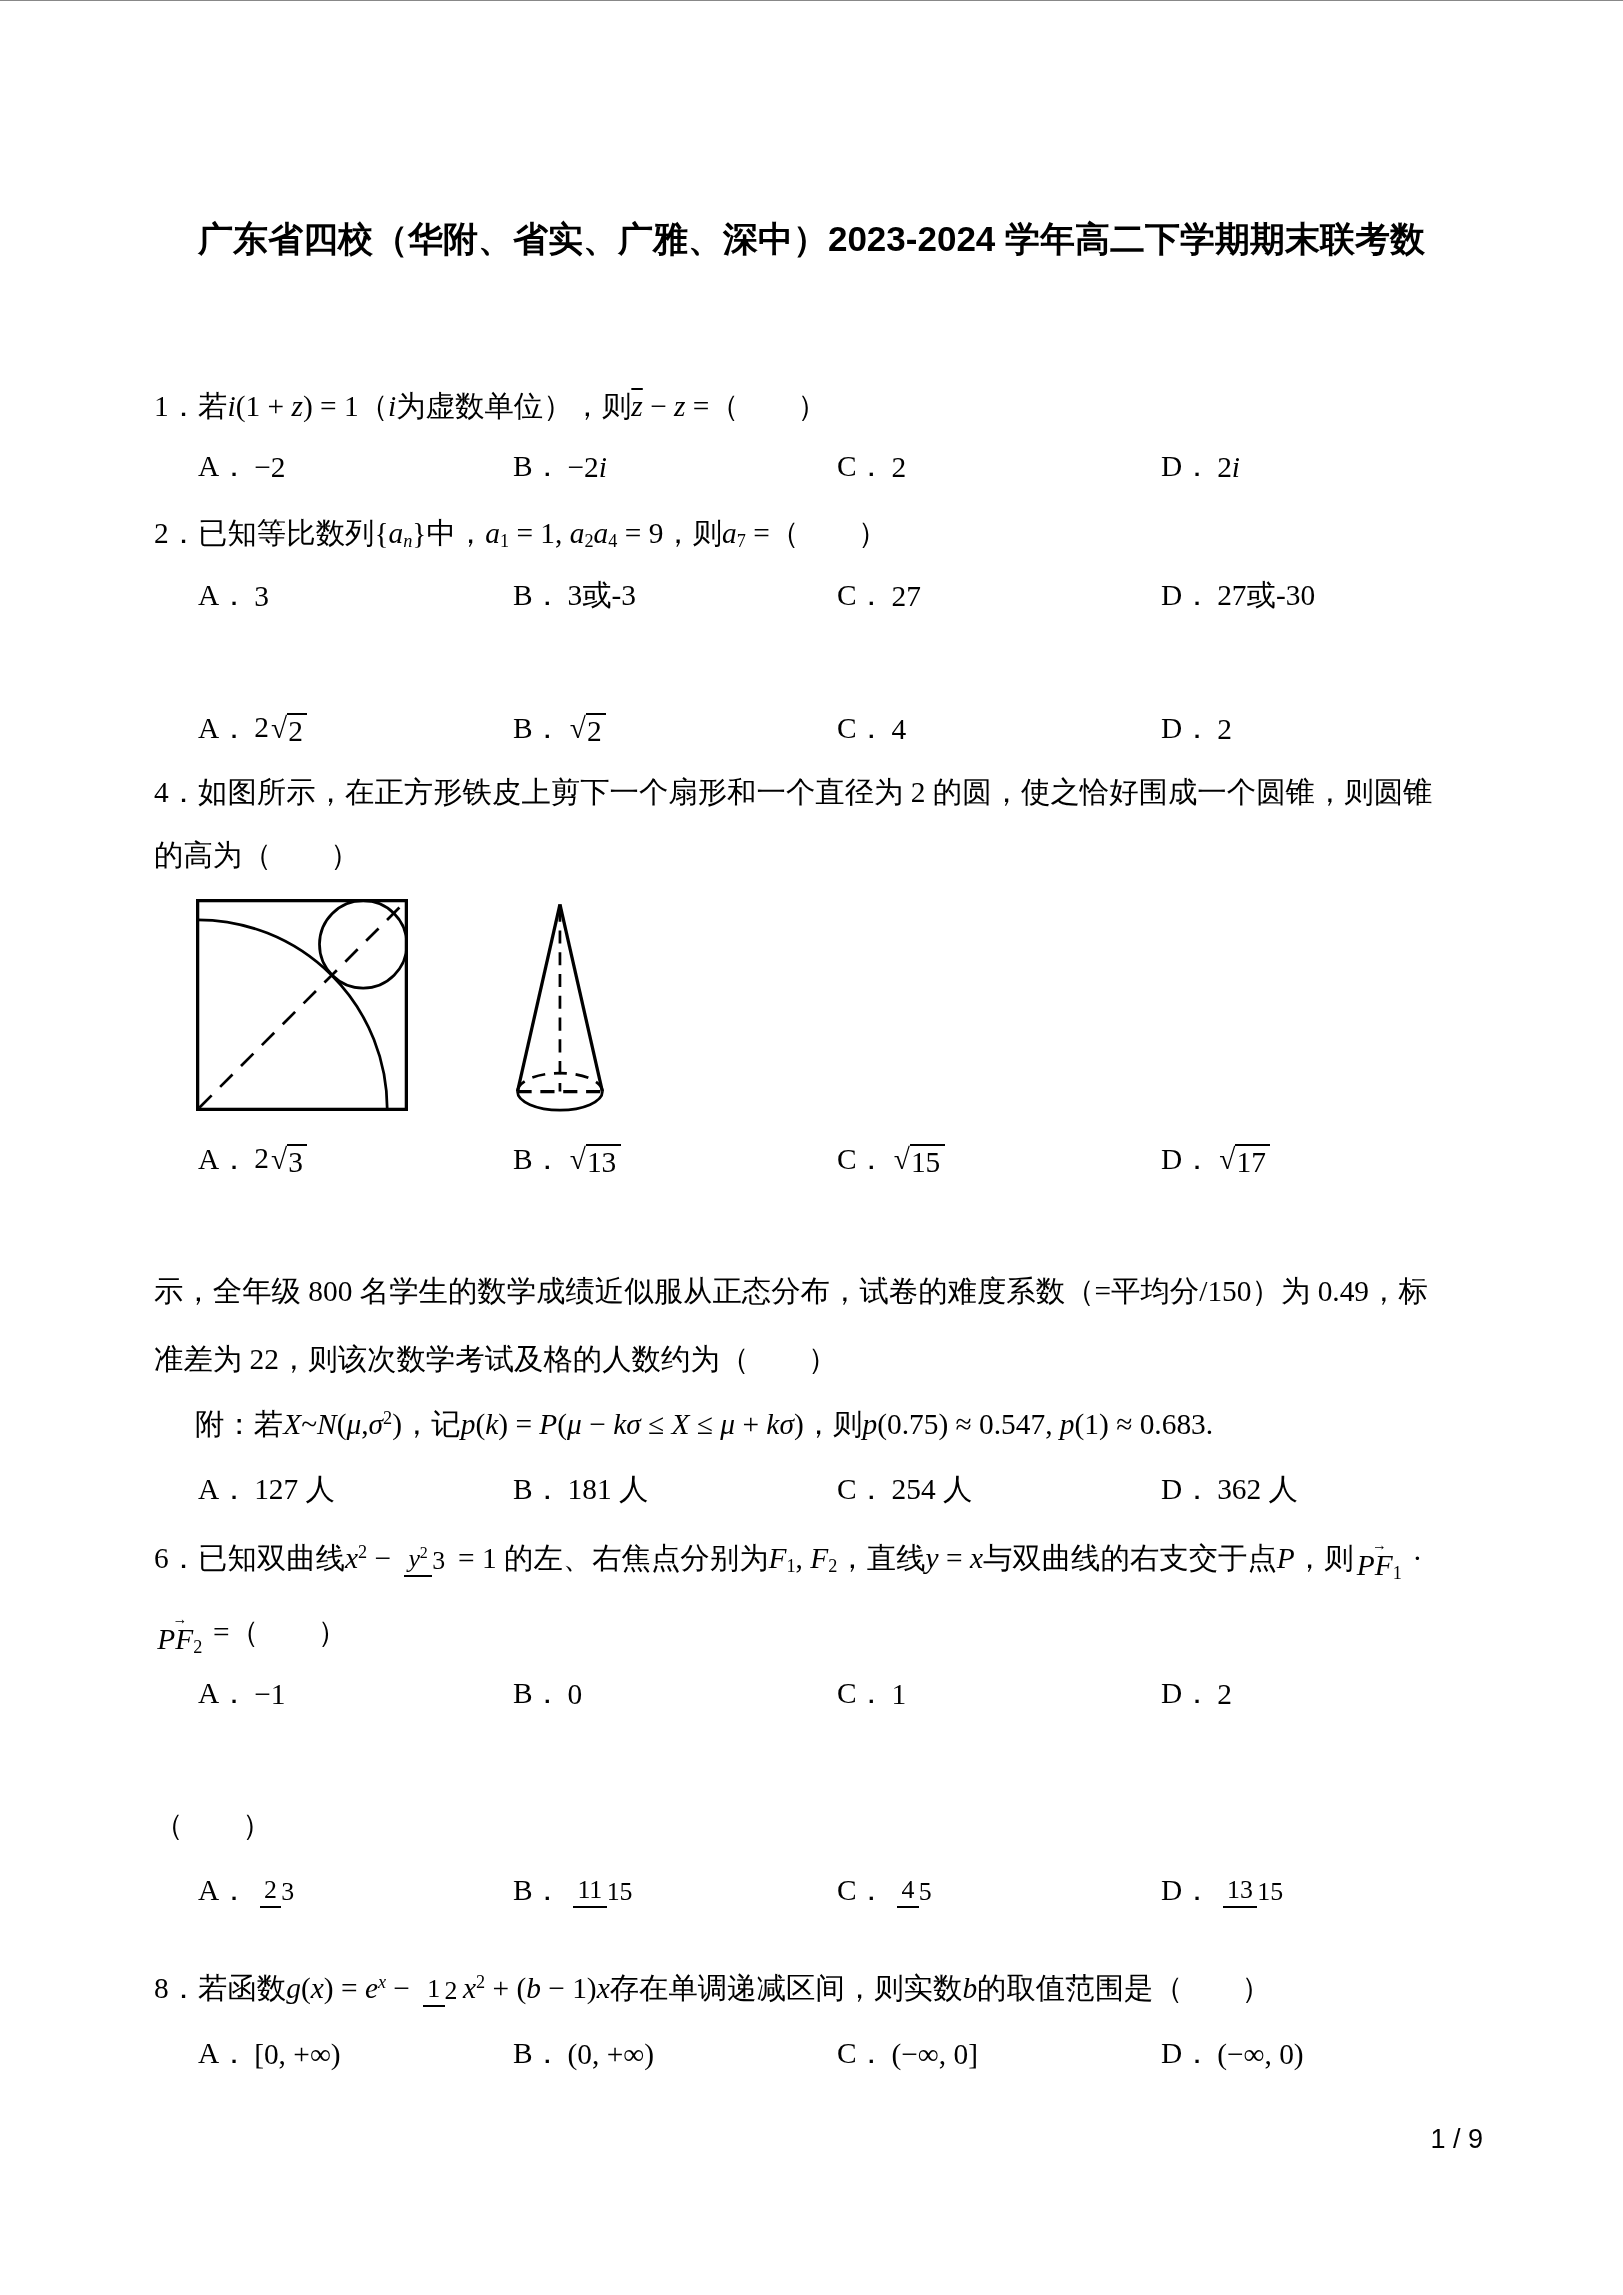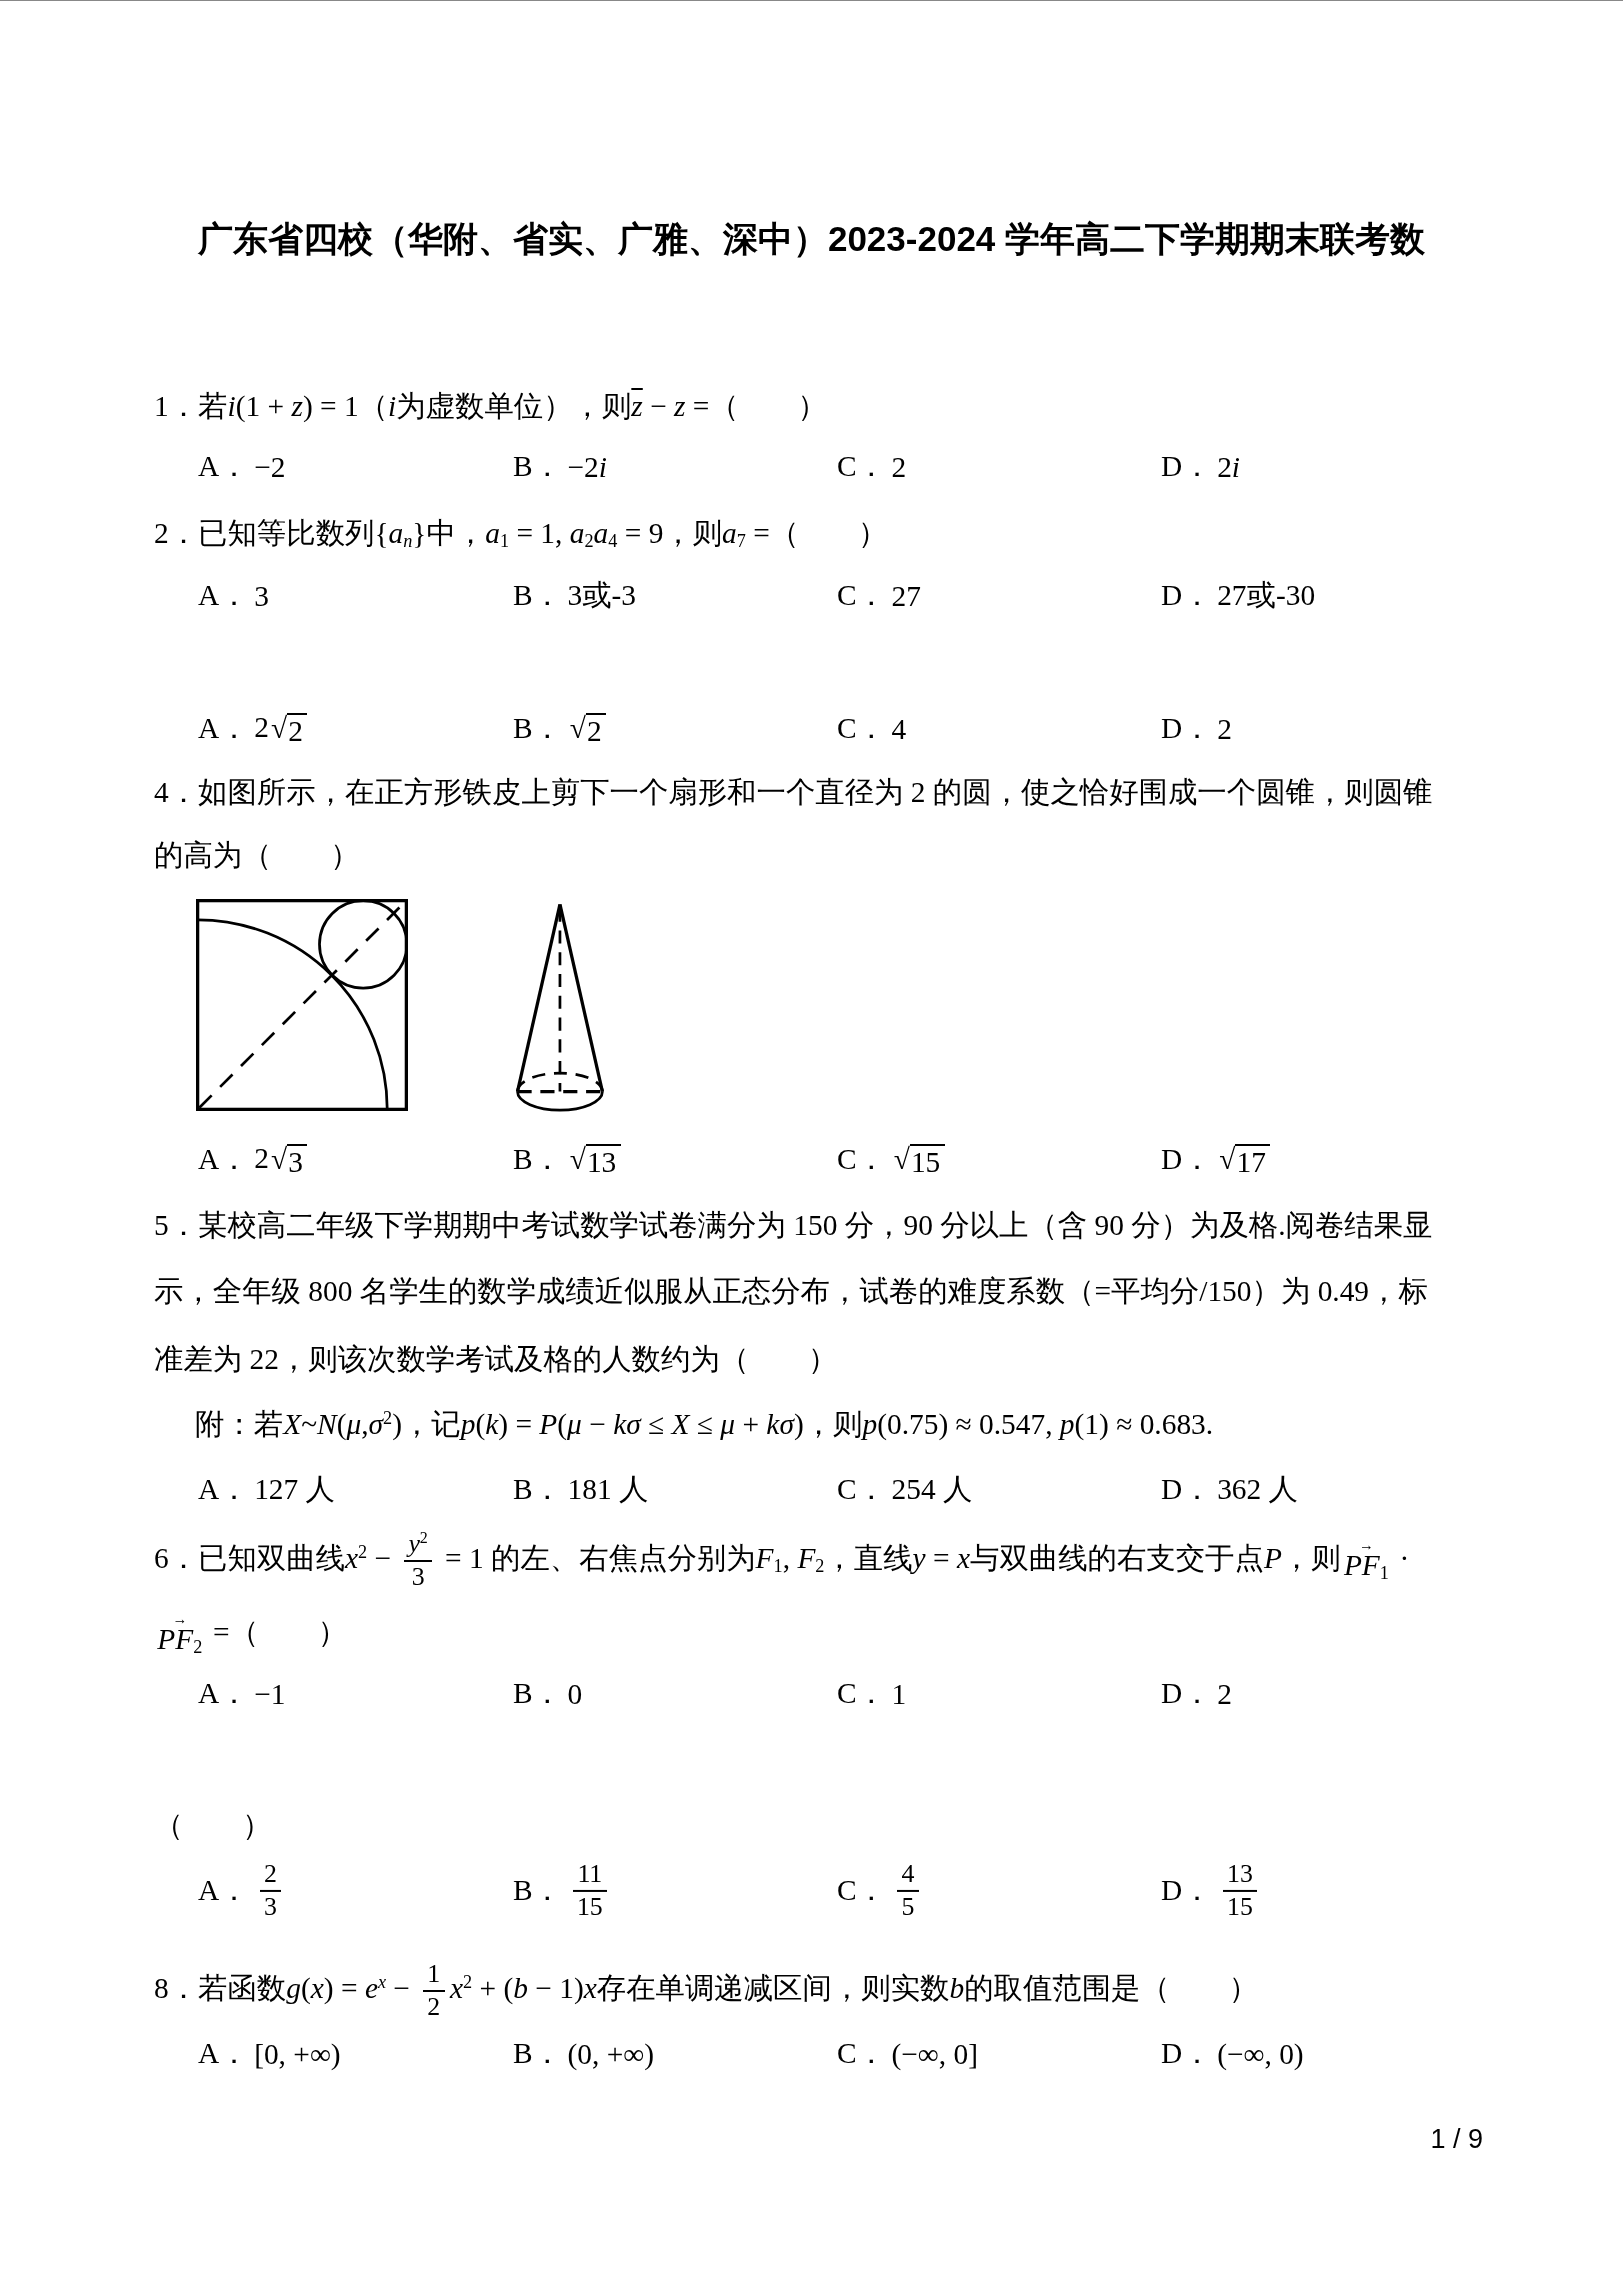--- a/index.html
+++ b/index.html
@@ -36,21 +36,21 @@
   .opt:nth-child(1){left:44px;}
   .opt:nth-child(2){left:359px;}
   .opt:nth-child(3){left:683px;}
   .opt:nth-child(4){left:1007px;}
   .olabel{margin-right:5.5px;}
   .mi{font-style:italic;font-family:"Liberation Serif", serif;}
   .msup{font-size:0.62em;vertical-align:0.55em;line-height:1;}
   .msub{font-size:0.62em;vertical-align:-0.22em;line-height:1;}
   .bar{font-style:italic;text-decoration:overline;}
   .frac{
-    display:inline-flex;flex-direction:column;align-items:center;
+    display:inline-flex;flex-direction:row;align-items:center;
     vertical-align:middle;margin:0 5.5px;font-size:0.88em;
     line-height:1.12;text-align:center;
   }
   .fn{border-bottom:2.2px solid #000;padding:0 4.4px 1.1px;}
   .fd{padding-top:1.1px;}
   .sqrt{display:inline-flex;align-items:flex-start;vertical-align:middle;margin:0 2.2px;line-height:1.05;}
   .rs{line-height:1.05;}
   .rc{border-top:2.2px solid #000;padding:1.1px 4.4px 0 1.1px;line-height:1.05;}
   .vec{
     display:inline-flex;flex-direction:column;align-items:center;
@@ -184,21 +184,20 @@
       </span>
     <span class="opt">
         <span class="olabel">D．</span>
         <span class="oval"><span class="sqrt">
             <span class="rs">√</span>
             <span class="rc">17</span>
           </span></span>
       </span>
   </div>
 
-  <div class="line" style="top:1191px">5．某校高二年级下学期期中考试数学试卷满分为 150 分，90 分以上（含 90 分）为及格.阅卷结果显</div>
   <div class="line" style="top:1257px">示，全年级 800 名学生的数学成绩近似服从正态分布，试卷的难度系数（=平均分/150）为 0.49，标</div>
   <div class="line" style="top:1325px">准差为 22，则该次数学考试及格的人数约为（　　）</div>
   <div class="line" style="top:1390px;left:195px">附：若<span class="mi">X</span>~<span class="mi">N</span>(<span class="mi">μ</span>,<span class="mi">σ</span><span class="msup">2</span>)，记<span class="mi">p</span>(<span class="mi">k</span>) = <span class="mi">P</span>(<span class="mi">μ</span> − <span class="mi">k</span><span class="mi">σ</span> ≤ <span class="mi">X</span> ≤ <span class="mi">μ</span> + <span class="mi">k</span><span class="mi">σ</span>)，则<span class="mi">p</span>(0.75) ≈ 0.547, <span class="mi">p</span>(1) ≈ 0.683.</div>
   <div class="opts" style="top:1456px">
     <span class="opt">
         <span class="olabel">A．</span>
         <span class="oval">127 人</span>
       </span>
     <span class="opt">
         <span class="olabel">B．</span>

